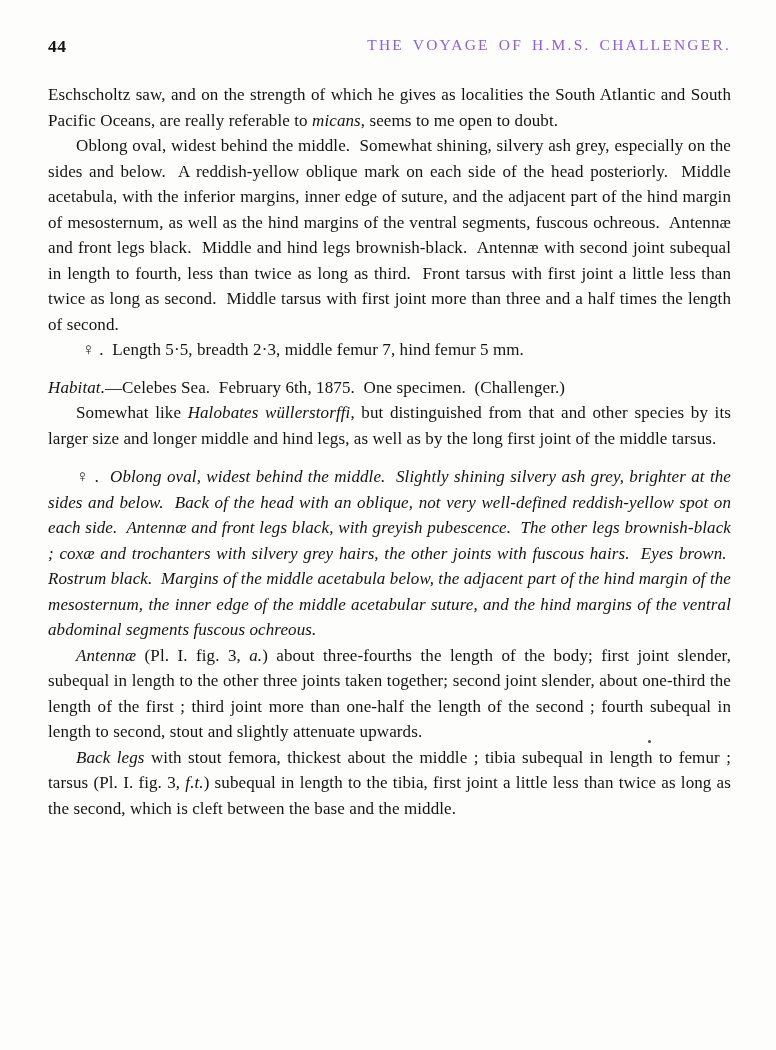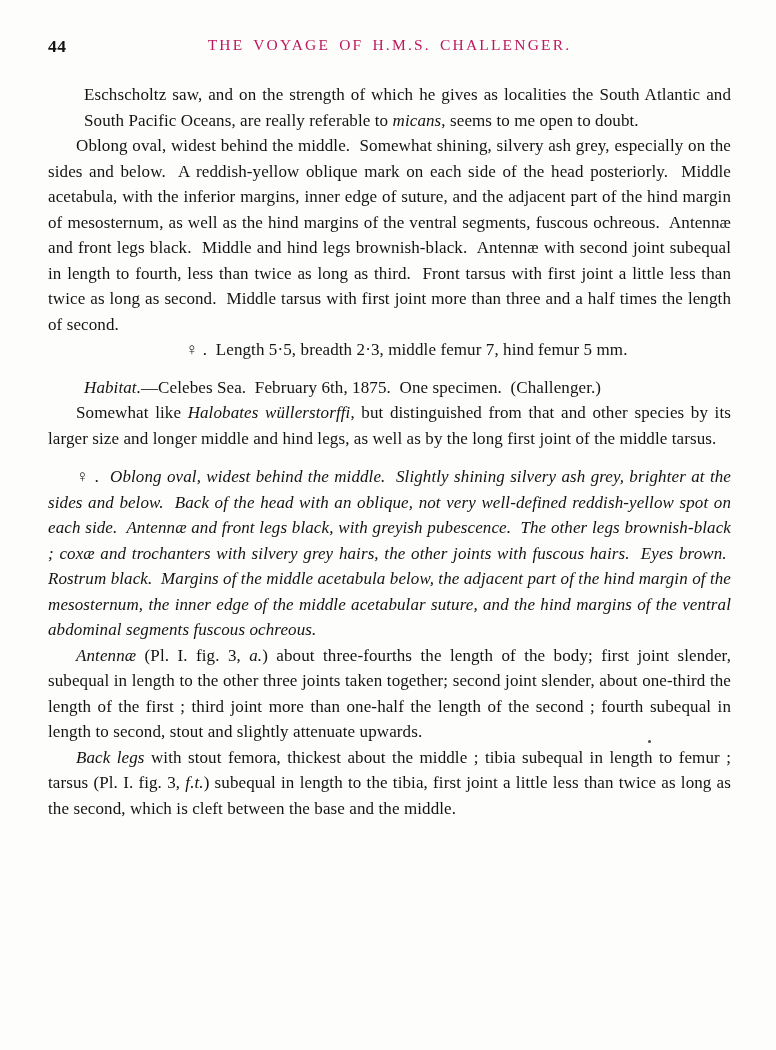--- a/index.html
+++ b/index.html
@@ -26,44 +26,44 @@
   .pagenum {
     position: absolute;
     left: 0;
     top: 0;
     font-size: 17.5px;
     font-weight: bold;
     letter-spacing: 0.5px;
   }
   .running-title {
     display: block;
-    text-align: center;
+    text-align: right;
     font-size: 15.5px;
     letter-spacing: 2.2px;
     word-spacing: 3px;
     font-weight: normal;
-    color: #be185d;
+    color: #8b5cf6;
   }
   .bp {
     margin: 0;
     font-size: 17px;
     line-height: 25.5px;
     text-align: justify;
     letter-spacing: 0.1px;
   }
   .ind    { text-indent: 28px; }
-  .noind  { text-indent: 0; margin-left: 36px; }
+  .noind  { text-indent: 0; }
   .heading {
     margin: 18px 0 18px 34px;
     font-size: 17px;
     line-height: 25.5px;
     text-align: left;
   }
   .measure {
-    text-align: center;
+    text-align: left;
     text-indent: 34px;
   }
   .gap-md { margin-top: 12px; }
   .gap-lg { margin-top: 13px; font-style: italic; }
   .it { font-style: italic; }
   .artifact-dot {
     position: absolute;
     left: 648px;
     top: 740px;
     width: 3px;

